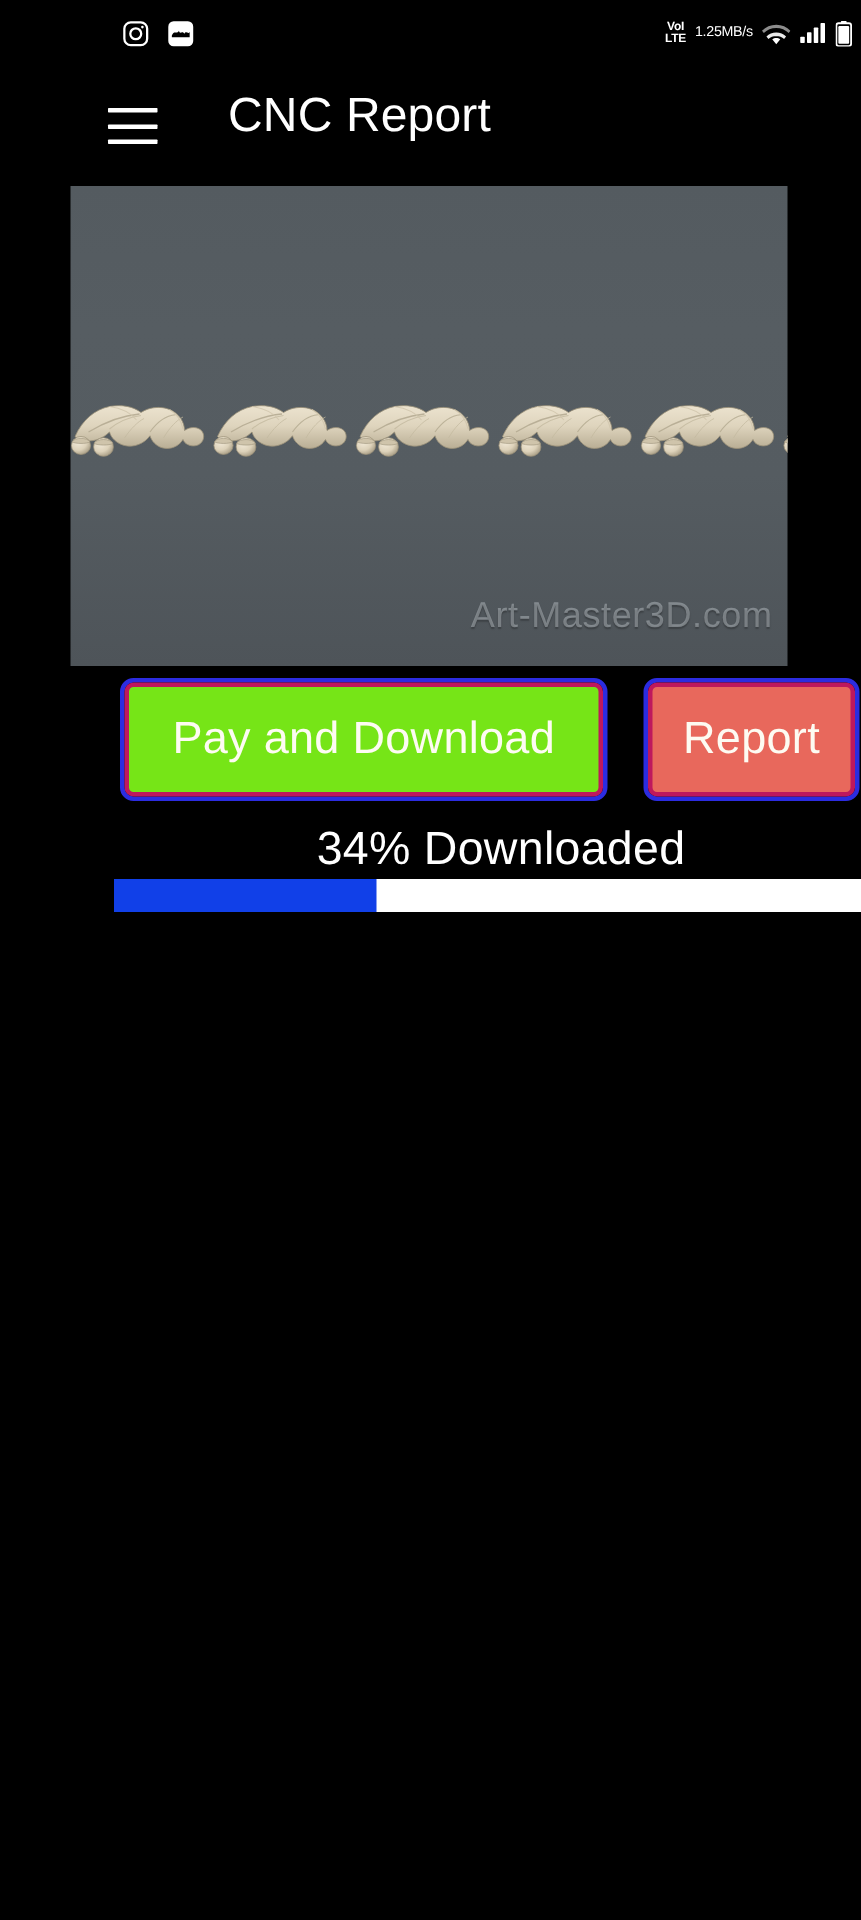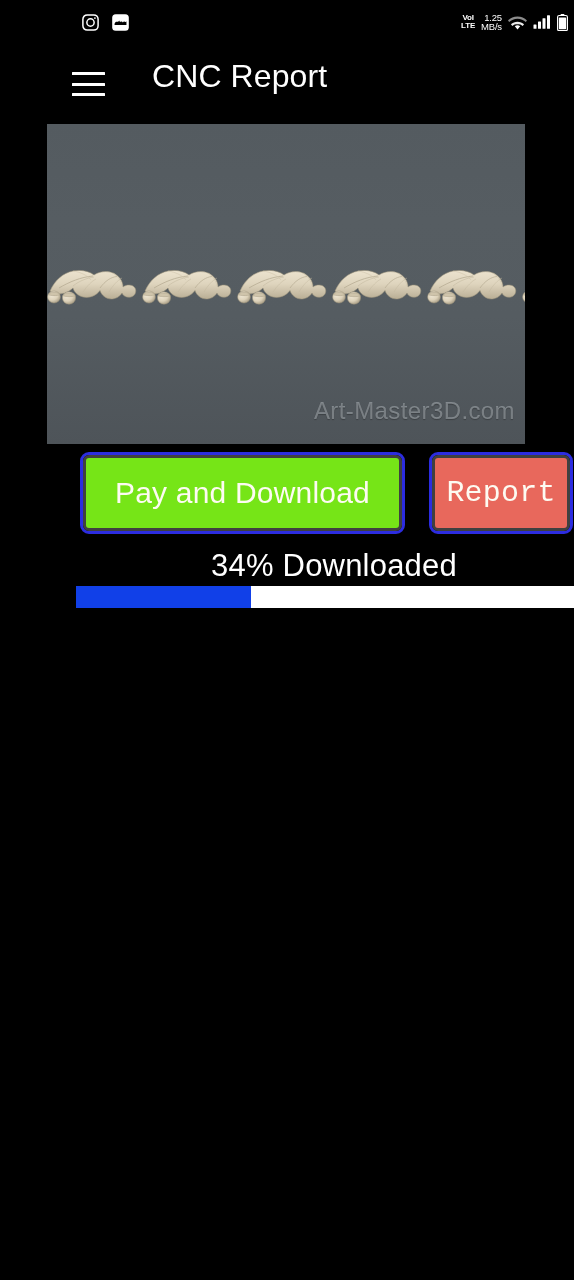--- a/index.html
+++ b/index.html
@@ -41,22 +41,22 @@
     flex-direction: column;
     align-items: center;
     line-height: 0.95;
     color: #fff;
     font-weight: bold;
     font-size: 8px;
     letter-spacing: -0.2px;
   }
   .netspeed {
     display: flex;
-    flex-direction: column;
-    align-items: flex-end;
+    flex-direction: row;
+    align-items: center;
     line-height: 1.0;
     color: #fff;
     font-size: 9.5px;
     letter-spacing: -0.2px;
   }
   .wifi-icon { width: 19px; height: 15px; display: block; }
   .signal-icon { width: 18px; height: 14px; display: block; }
   .battery-icon { width: 11px; height: 17px; display: block; }
   .battery-pct {
     color: #fff;
@@ -147,36 +147,36 @@
     border-radius: 9px;
     display: flex;
     align-items: center;
     justify-content: center;
     cursor: pointer;
     padding: 0;
   }
   .btn .inner {
     width: 100%;
     height: 100%;
-    border: 3px solid #404040;
+    border: 3px solid #be185d;
     border-radius: 6px;
     display: flex;
     align-items: center;
     justify-content: center;
   }
   .btn-pay { left: 33px; width: 325px; }
   .btn-pay .inner { background: #76e517; }
   .btn-pay .label {
     color: #fdfbf2;
     font-size: 30px;
     font-weight: 400;
     white-space: nowrap;
     letter-spacing: 0.2px;
   }
-  .btn-report { left: 382px; width: 144px; font-family: Liberation Mono, monospace; }
+  .btn-report { left: 382px; width: 144px; }
   .btn-report .inner { background: #e8685c; }
   .btn-report .label {
     color: #fdfbf2;
     font-size: 30px;
     font-weight: 400;
     white-space: nowrap;
     letter-spacing: 0.2px;
   }
 
   

